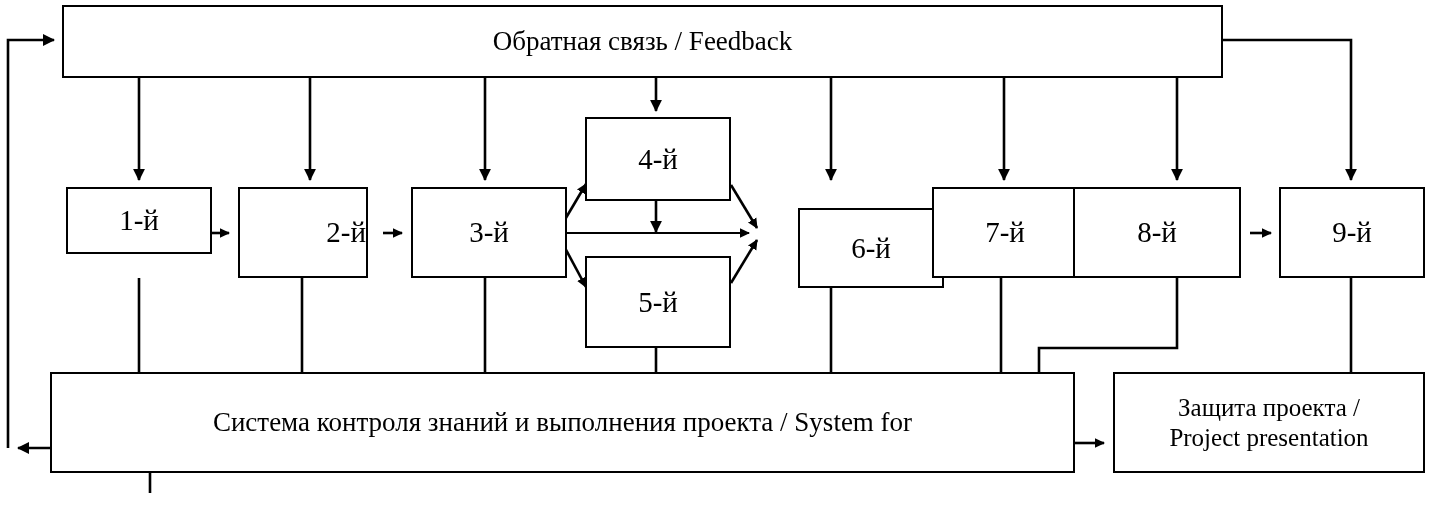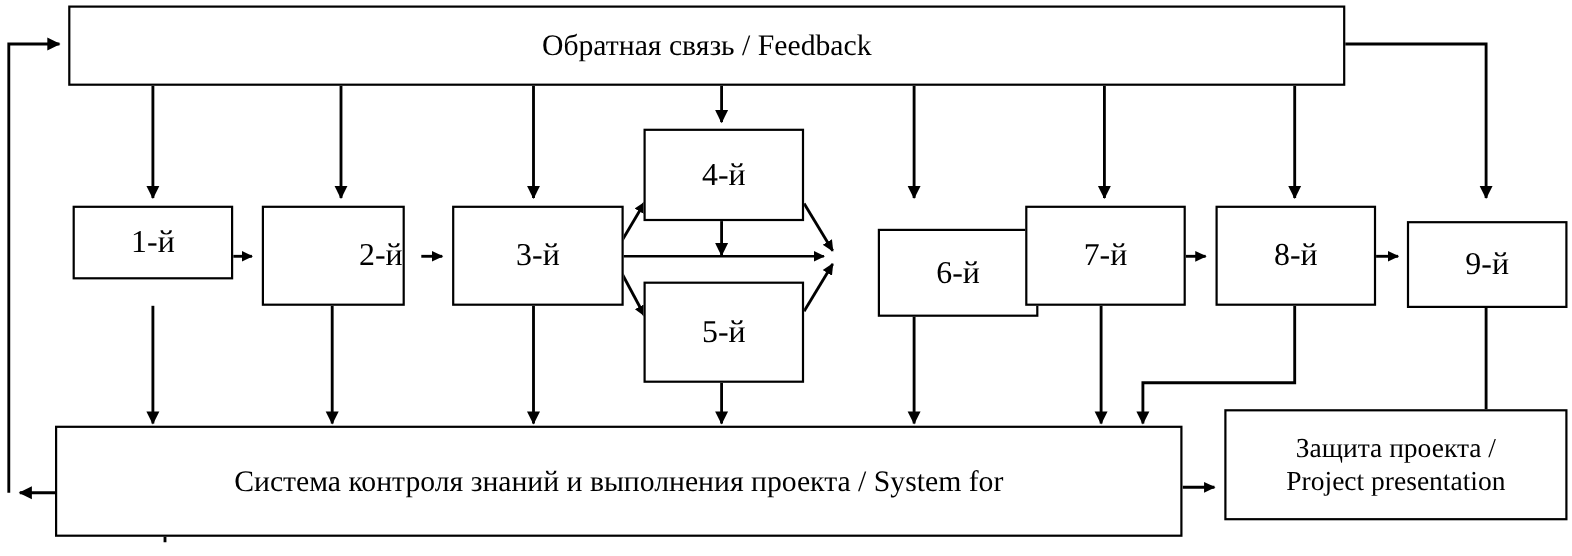--- a/index.html
+++ b/index.html
@@ -111,29 +111,29 @@
   </div>
 
   <div class="node stage-node" style="left:798px;top:187px;width:146px;height:80px;margin-top:21px;">
     <span>6-й</span>
   </div>
 
   <div class="node stage-node" style="left:932px;top:187px;width:146px;height:91px;justify-content:center;">
     <span>7-й</span>
   </div>
 
-  <div class="node stage-node" style="left:1105px;top:187px;width:146px;height:91px;">
+  <div class="node stage-node" style="left:1073px;top:187px;width:168px;height:91px;">
     <span>8-й</span>
   </div>
 
-  <div class="node stage-node" style="left:1279px;top:201px;width:146px;height:79px;">
+  <div class="node stage-node" style="left:1279px;top:187px;width:146px;height:91px;">
     <span>9-й</span>
   </div>
 
-  <div class="node band-node" style="left:50px;top:387px;width:1025px;height:101px;">
+  <div class="node band-node" style="left:50px;top:372px;width:1025px;height:101px;">
     <span>
       <span>Система контроля знаний и выполнения проекта / System for</span><br>
     </span>
   </div>
 
   <div class="node band-node small" style="left:1113px;top:372px;width:312px;height:101px;">
     <span>
       <span>Защита проекта /</span><br>
       <span>Project presentation</span>
     </span>

